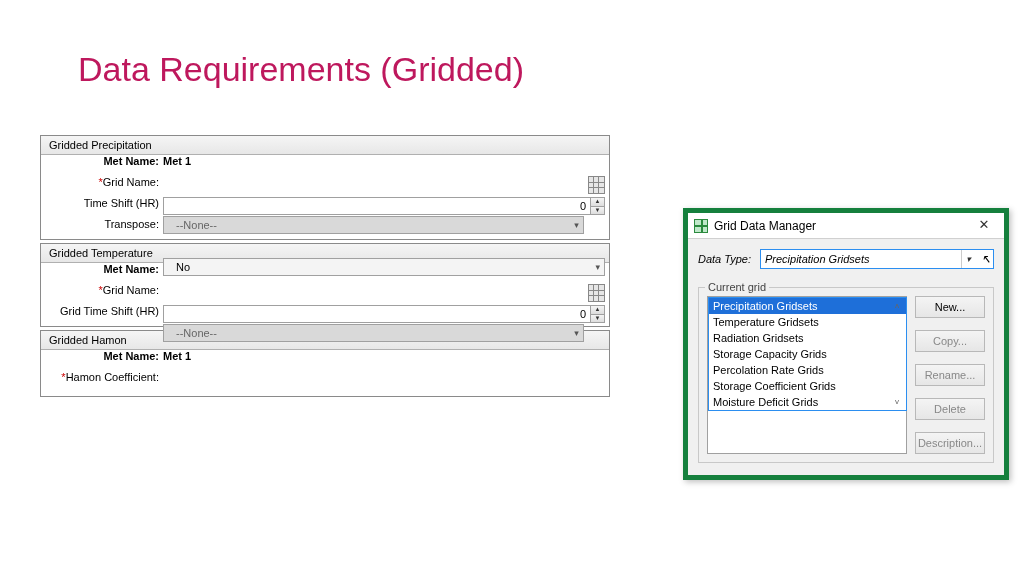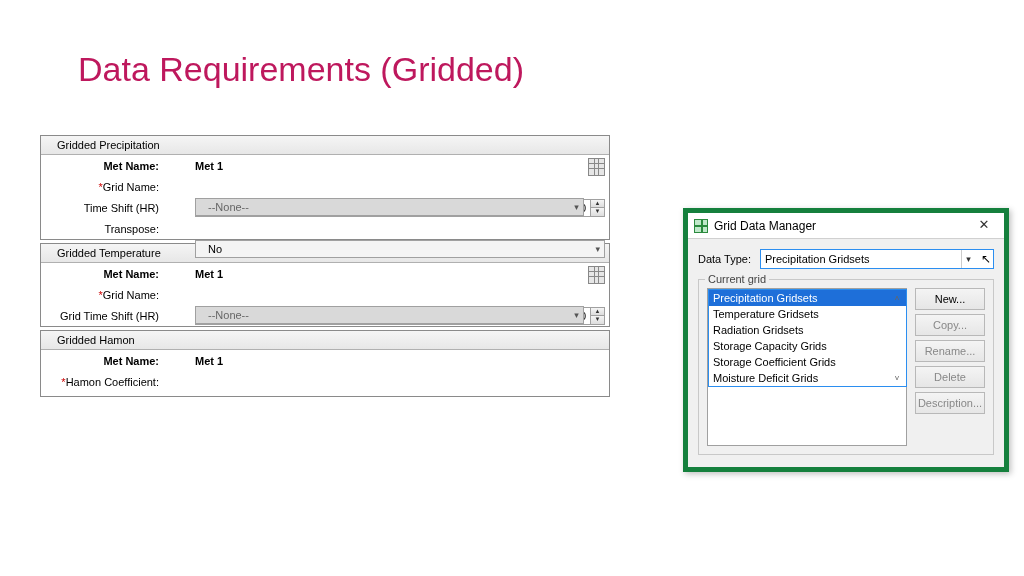--- a/index.html
+++ b/index.html
@@ -29,29 +29,28 @@
     width: 570px;
   }
   .panel {
     border: 1px solid #8a8a8a;
     margin-bottom: 3px;
     background: #fff;
   }
   .panel-tab {
     background: linear-gradient(#f5f5f5, #e7e7e7);
     border-bottom: 1px solid #b0b0b0;
-    padding: 3px 16px;
+    padding: 3px 8px;
     font-size: 11px;
   }
   .row {
     display: flex;
-    align-items: center;
+    align-items: flex-start;
     padding: 0 4px;
     height: 21px;
-    gap: 32px;
   }
   .row-label {
     width: 118px;
     text-align: right;
     padding-right: 4px;
     font-size: 11px;
   }
   .bold { font-weight: 700; }
   .req { color: #c00; }
   .row-val { flex: 1; }
@@ -159,21 +158,21 @@
   .dlg-title-text { flex:1; font-size: 12px; }
   .dlg-close {
     width: 28px; height: 20px;
     text-align: center;
     line-height: 18px;
     font-size: 13px;
     color:#333;
     cursor: pointer;
   }
   .dlg-body { padding: 10px 10px 12px 10px; position: relative; }
-  .dlg-row { display:flex; align-items:center; margin-bottom:10px; }
+  .dlg-row { display:flex; align-items:center; margin-bottom:18px;font-style:italic; }
   .dlg-row-label { width: 62px; font-size:11px; }
   .combo {
     flex:1;
     height: 20px;
     border: 1px solid #2b8ef0;
     background: #fff;
     font-size:11px;
     padding: 0 4px;
     display:flex;
     align-items:center;
@@ -232,21 +231,21 @@
     color:#fff;
   }
   .scroll-up,.scroll-dn{
     font-size:8px;color:#666;width:10px;text-align:center;
   }
   .btncol {
     width: 86px;
     padding:8px 8px 0 8px;
     display:flex;
     flex-direction:column;
-    gap:4px;
+    gap:12px;
   }
   .winbtn {
     height:22px;
     border:1px solid #b8b8b8;
     background:linear-gradient(#f4f4f4,#e6e6e6);
     font-size:11px;
     color:#888;
     display:flex;
     align-items:center;
     justify-content:center;
@@ -357,20 +356,21 @@
       <div class="fieldset-label">Current grid</div>
       <div class="listarea">
         <div class="dropdown-list">
           <div class="opt sel">
               <span>Precipitation Gridsets</span>
               <span class="scroll-up">ʌ</span>
             </div>
           <div class="opt">Temperature Gridsets</div>
           <div class="opt">Radiation Gridsets</div>
           <div class="opt">Storage Capacity Grids</div>
+          <div class="opt">Percolation Rate Grids</div>
           <div class="opt">Storage Coefficient Grids</div>
           <div class="opt">
               <span>Moisture Deficit Grids</span>
               <span class="scroll-dn">v</span>
             </div>
         </div>
       </div>
       <div class="btncol">
         <div class="winbtn enabled">New...</div>
         <div class="winbtn">Copy...</div>

